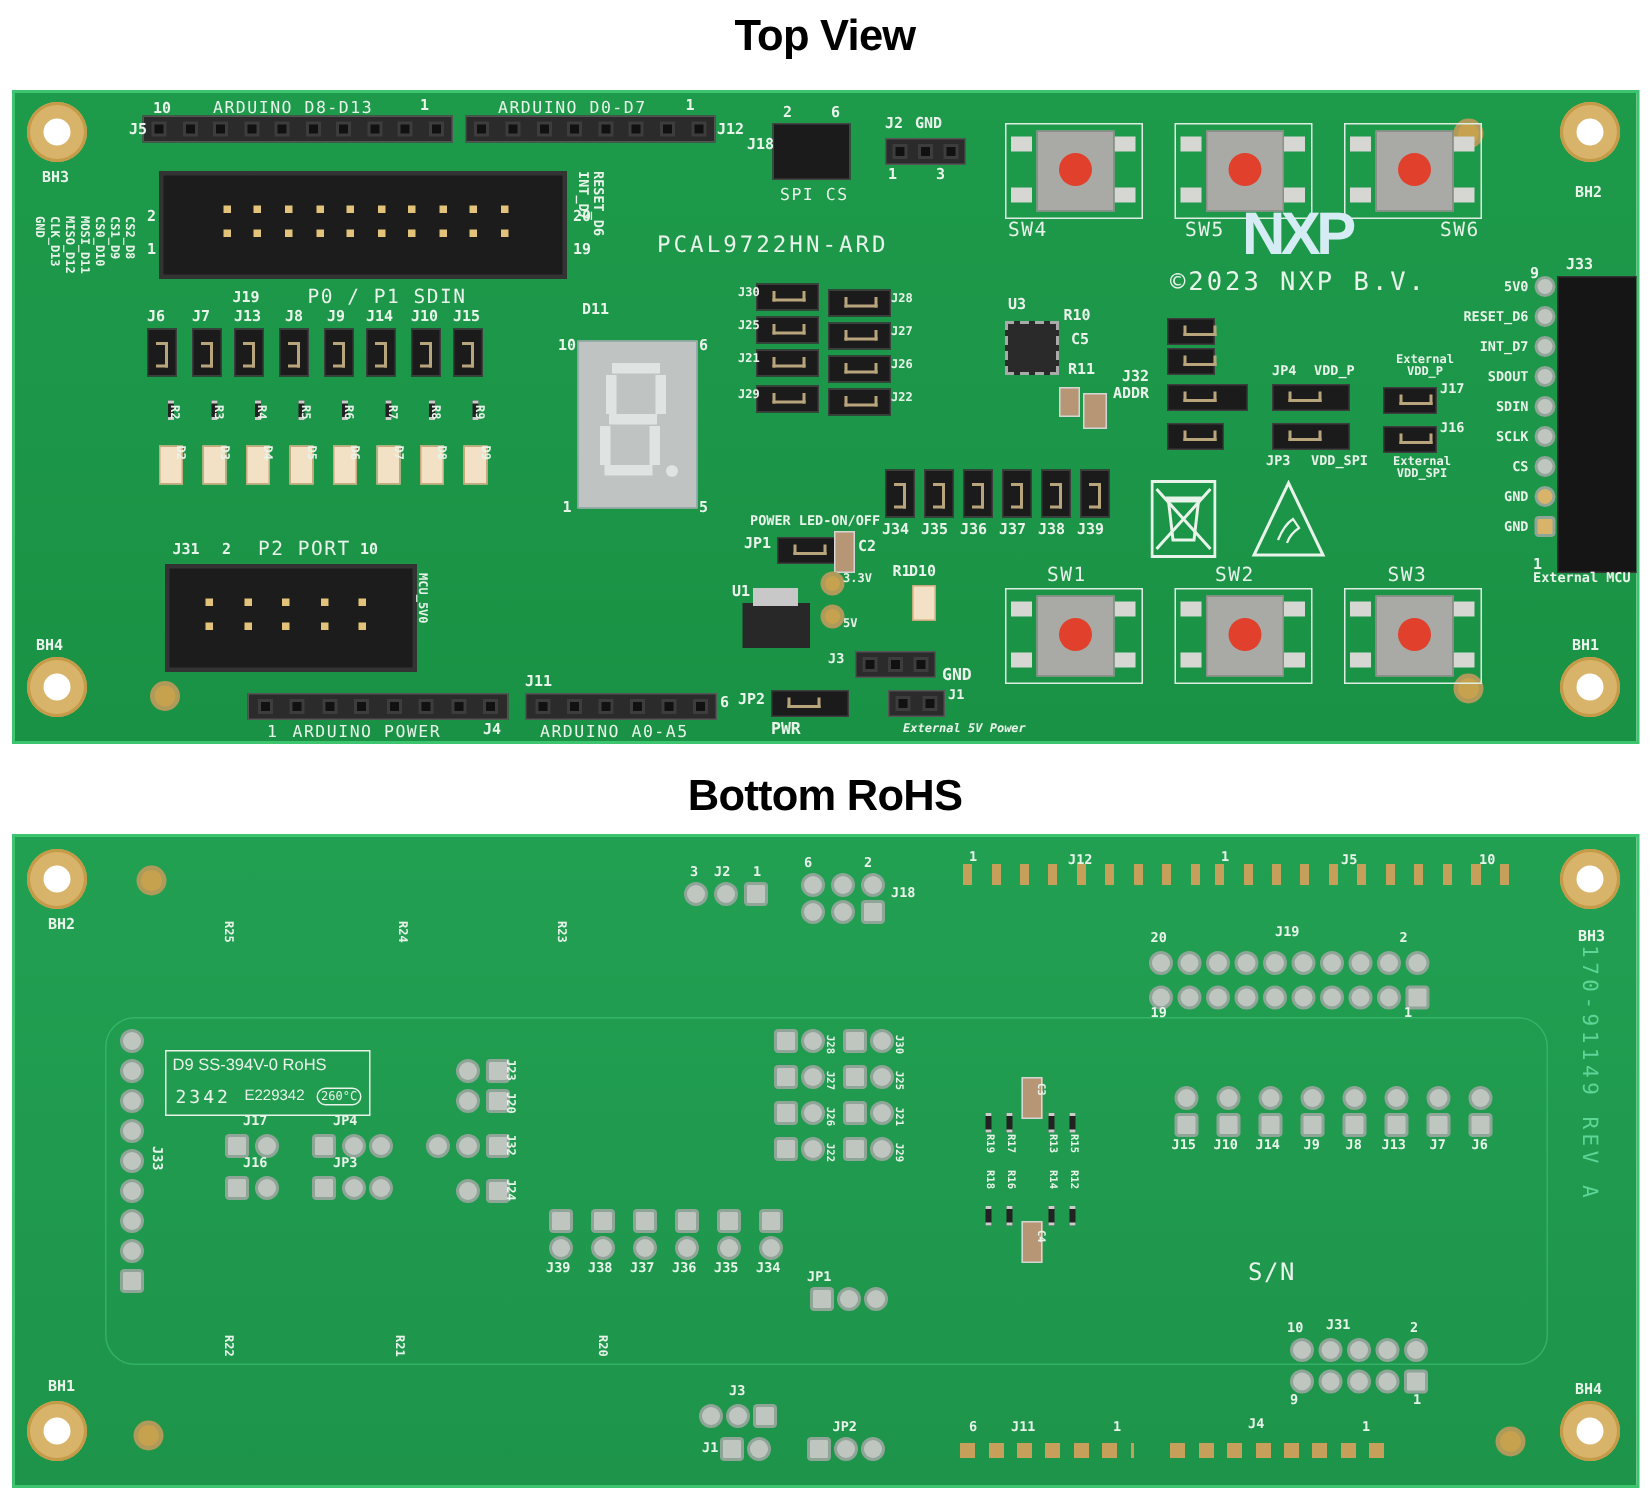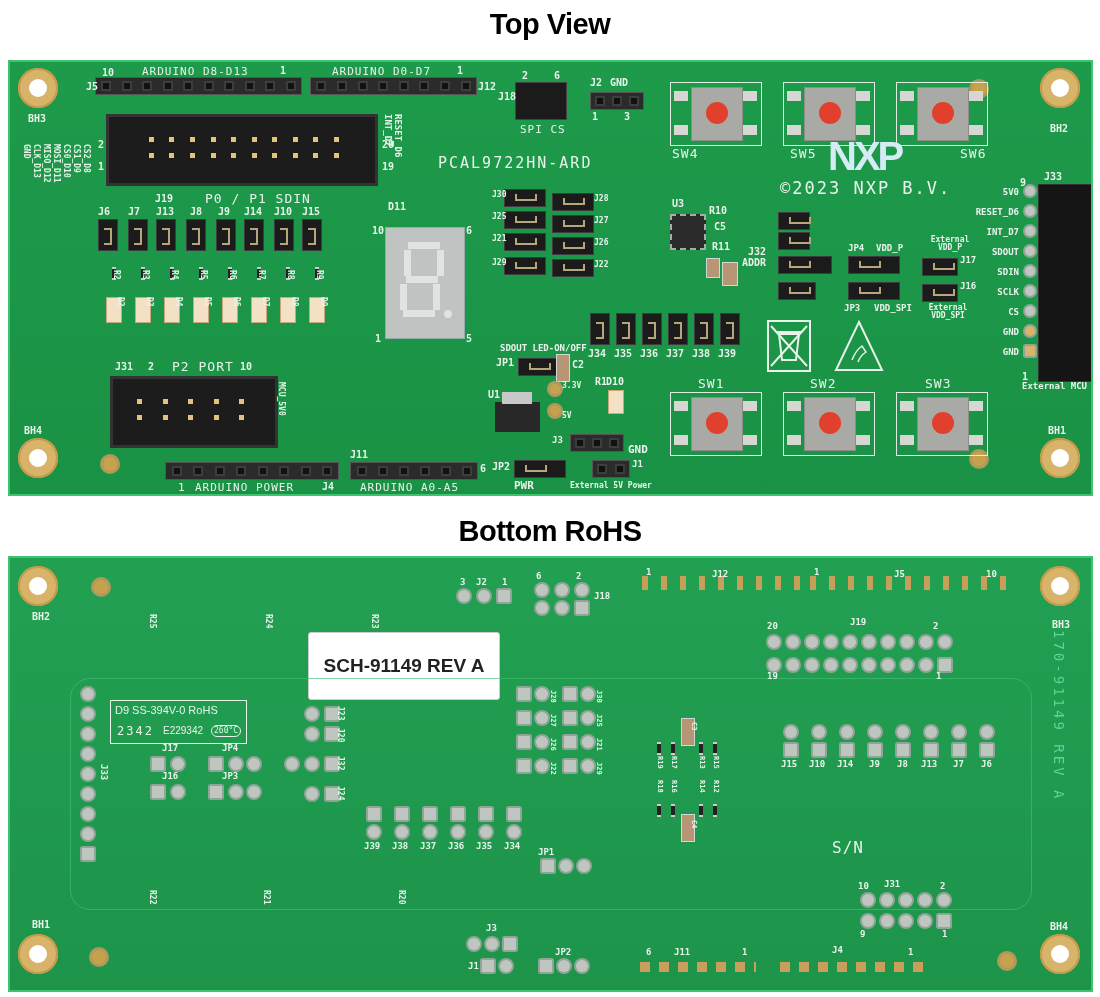--- a/index.html
+++ b/index.html
@@ -348,21 +348,21 @@
     <div class="jumper" style="left:106px;top:6px;"></div>
     <div class="jumper" style="left:132px;top:6px;"></div>
     <div class="silk" style="left:0;top:42px;">J34</div>
     <div class="silk" style="left:26px;top:42px;">J35</div>
     <div class="silk" style="left:52px;top:42px;">J36</div>
     <div class="silk" style="left:78px;top:42px;">J37</div>
     <div class="silk" style="left:104px;top:42px;">J38</div>
     <div class="silk" style="left:130px;top:42px;">J39</div>
   </div>
 
-  <div class="silk" style="left:490px;top:282px;font-size:9px;">SDOUT LED-ON/OFF</div>
+  <div class="silk" style="left:490px;top:282px;font-size:9px;">POWER LED-ON/OFF</div>
   <div class="silk" style="left:486px;top:296px;">JP1</div>
   <div class="hjumper" style="left:508px;top:296px;width:44px;"></div>
   <div class="silk" style="left:562px;top:298px;">C2</div>
   <div class="abs" style="left:546px;top:292px;width:12px;height:26px;background:#b69675;border:1px solid #d5d5d5;"></div>
   <div class="silk" style="left:585px;top:315px;">R1</div>
   <div class="silk" style="left:596px;top:315px;">D10</div>
   <div class="led" style="left:598px;top:328px;height:22px;"></div>
   <div class="silk" style="left:478px;top:328px;">U1</div>
   <div class="abs" style="left:485px;top:340px;width:45px;height:30px;background:#282828;"></div>
   <div class="abs" style="left:492px;top:330px;width:30px;height:12px;background:#c8c8c8;"></div>
@@ -378,21 +378,21 @@
   <div class="silk" style="left:542px;top:374px;font-size:9px;">J3</div>
   <div class="silk" style="left:618px;top:382px;font-size:11px;">GND</div>
   <div class="silk" style="left:482px;top:400px;">JP2</div>
   <div class="hjumper" style="left:504px;top:398px;width:50px;"></div>
   <div class="silk" style="left:504px;top:418px;font-size:11px;">PWR</div>
   <div class="header" style="left:582px;top:398px;width:36px;">
       <span></span>
       <span></span>
     </div>
   <div class="silk" style="left:622px;top:398px;font-size:9px;">J1</div>
-  <div class="silk" style="left:560px;top:420px;font-size:8px;">External 5V Power</div>
+  <div class="silk" style="left:592px;top:420px;font-size:8px;font-style:italic;">External 5V Power</div>
 
   <div class="sw" style="left:660px;top:330px;">
     <div class="leg" style="left:3px;top:8px;"></div>
       <div class="leg" style="left:72px;top:8px;"></div>
       <div class="leg" style="left:3px;top:42px;"></div>
       <div class="leg" style="left:72px;top:42px;"></div>
     <div class="body">
         <div class="btn"></div>
       </div>
   </div>
@@ -472,21 +472,20 @@
   <div class="hole" style="left:1030px;top:8px;"></div>
   <div class="silk" style="left:1042px;top:62px;">BH3</div>
   <div class="hole" style="left:8px;top:376px;"></div>
   <div class="silk" style="left:22px;top:362px;">BH1</div>
   <div class="hole" style="left:1030px;top:376px;"></div>
   <div class="silk" style="left:1040px;top:364px;">BH4</div>
   <div class="via" style="left:84px;top:22px;"></div>
   <div class="via" style="left:82px;top:392px;"></div>
   <div class="via" style="left:990px;top:396px;"></div>
 
-  <div class="label" style="left:298px;top:74px;width:190px;height:66px;font-size:19px;">SCH-91149 REV A</div>
   <div class="silk" style="left:146px;top:56px;transform:rotate(90deg);transform-origin:left top;font-size:8px;">R25</div>
   <div class="silk" style="left:262px;top:56px;transform:rotate(90deg);transform-origin:left top;font-size:8px;">R24</div>
   <div class="silk" style="left:368px;top:56px;transform:rotate(90deg);transform-origin:left top;font-size:8px;">R23</div>
 
   <div class="abs" style="left:100px;top:142px;width:135px;height:42px;border:1px solid #e8f3ea;">
     <div class="silk" style="left:4px;top:4px;font-size:11px;font-weight:normal;font-family:'Liberation Sans',sans-serif;">D9 SS-394V-0 RoHS</div>
     <div class="silk" style="left:6px;top:24px;font-size:12px;font-weight:normal;letter-spacing:2px;">2342</div>
     <div class="silk" style="left:52px;top:25px;font-size:10px;font-weight:normal;font-family:'Liberation Sans',sans-serif;">E229342</div>
     <div class="silk" style="left:100px;top:24px;font-size:8px;font-weight:normal;border:1px solid #e8f3ea;border-radius:6px;padding:1px 2px;">260°C</div>
   </div>

